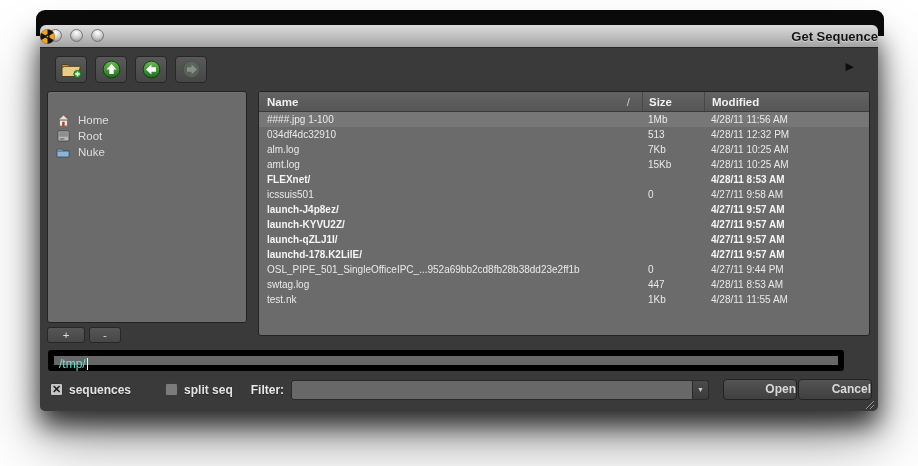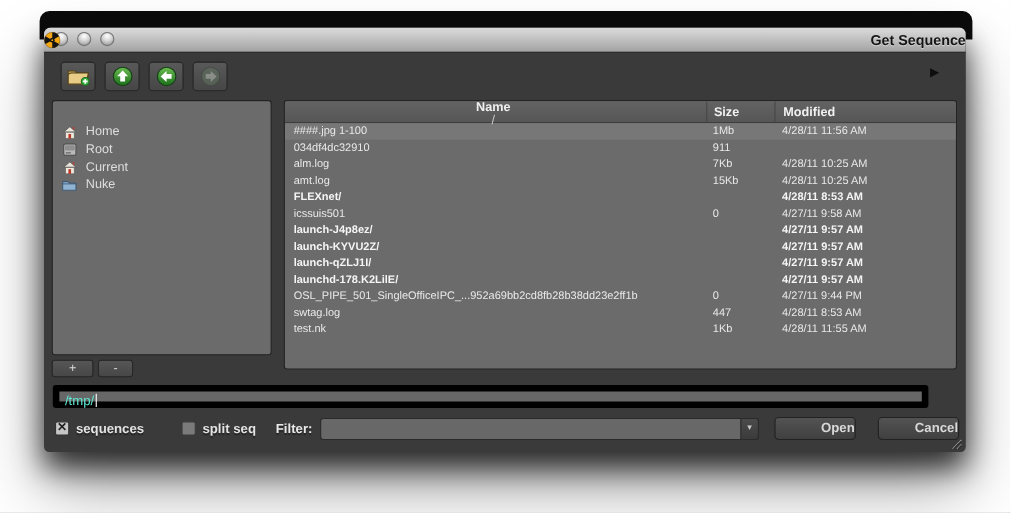--- a/index.html
+++ b/index.html
@@ -38,21 +38,21 @@
   .sbtn{height:16px;line-height:14px;text-align:center;box-sizing:border-box;
         background:linear-gradient(#565656,#474747);border:1px solid #272727;border-radius:3px;
         color:#dadada;font-size:11.5px;}
   .sbtn.add{width:38px;}.sbtn.edit{flex:1;}.sbtn.rem{width:32px;}
   
   .filelist{position:absolute;left:218px;top:66px;width:612px;height:245px;overflow:hidden;padding:0;}
   .lheader{display:flex;height:19px;align-items:stretch;
            background:linear-gradient(#636363,#565656);border-bottom:1px solid #3a3a3a;
            color:#f0f0f0;font-size:11.5px;font-weight:700;}
   .hc{display:flex;align-items:center;box-sizing:border-box;}
-  .h-name{width:383px;justify-content:space-between;padding:0 12px 0 8px;flex-direction:column;}
+  .h-name{width:383px;justify-content:space-between;padding:0 12px 0 8px;}
   .h-size{width:62px;padding-left:6px;border-left:1px solid #474747;}
   .h-mod{flex:1;padding-left:7px;border-left:1px solid #474747;}
   .sortind{color:#c9c9c9;font-weight:400;}
   .frow{display:flex;height:15px;line-height:15px;font-size:10px;color:#e9e9e9;white-space:nowrap;}
   .frow.sel{background:#777777;}
   .frow.dir{font-weight:700;color:#f5f5f5;}
   .fcell{overflow:hidden;box-sizing:border-box;}
   .c-name{width:383px;padding:0 6px 0 8px;}
   .c-size{width:62px;padding-left:6px;}
   .c-mod{flex:1;padding-left:7px;}
@@ -76,21 +76,21 @@
   .combobox{flex:1;height:20px;margin-left:7px;display:flex;}
   .comboinput{flex:1;height:100%;box-sizing:border-box;background:#686868;
               border:1px solid #2a2a2a;border-radius:3px 0 0 3px;color:#eeeeee;
               font-size:12px;padding:0 4px;font-family:"Liberation Sans",sans-serif;outline:none;}
   .comboarrow{width:16px;box-sizing:border-box;background:linear-gradient(#4b4b4b,#3b3b3b);
               border:1px solid #2a2a2a;border-left:none;border-radius:0 3px 3px 0;
               color:#c9c9c9;font-size:7px;display:flex;align-items:center;justify-content:center;}
   .btn{width:74px;height:21px;box-sizing:border-box;border-radius:4px;
        background:linear-gradient(#535353,#404040);border:1px solid #222222;
        color:#d9d9d9;font-size:12px;font-weight:700;text-align:right;line-height:19px;}
-  .open{margin-left:14px;}.cancel{margin-left:20px;}
+  .open{margin-left:14px;}.cancel{margin-left:1px;}
   .grip{position:absolute;right:3px;bottom:3px;width:12px;height:12px;}
 </style>
 </head>
 <body>
 
 <div class="stage">
   <div class="backwin"></div>
 
   <div class="window">
 
@@ -188,31 +188,20 @@
           <svg width="13" height="12" viewBox="0 0 14 13">
             <rect x="1" y="1" width="12" height="11" rx="1.5" fill="#b9b9b9" stroke="#4a4a4a"></rect>
             <rect x="2.2" y="2.2" width="9.6" height="5.2" rx="1" fill="#8f8f8f"></rect>
             <rect x="3" y="9" width="5" height="1.4" fill="#6f6f6f"></rect>
           </svg>
         </span>
         <span>Root</span>
       </div>
       <div class="sideitem">
         <span class="ic">
-          <svg width="13" height="13" viewBox="0 0 14 14">
-            <rect x="9.6" y="1.8" width="1.8" height="3" fill="#c23b2e"></rect>
-            <path d="M0.8 6.6L7 1.2l6.2 5.4z" fill="#e8e4da" stroke="#5a5a5a" stroke-width="0.9"></path>
-            <rect x="2.6" y="6.6" width="8.8" height="6.4" fill="#efe9dc" stroke="#6a6a6a" stroke-width="0.9"></rect>
-            <rect x="5.6" y="8.4" width="2.6" height="4.6" fill="#b8382a"></rect>
-          </svg>
-        </span>
-        <span>Current</span>
-      </div>
-      <div class="sideitem">
-        <span class="ic">
           <svg width="14" height="11" viewBox="0 0 15 12">
             <path d="M1 2.2h5l1.4 1.6H14v7H1z" fill="#7ba2c2" stroke="#39536b" stroke-width="0.9"></path>
             <path d="M1 4.6h13v6.2H1z" fill="#8fb3d0" stroke="#39536b" stroke-width="0.7"></path>
           </svg>
         </span>
         <span>Nuke</span>
       </div>
     </div>
 
     <div class="sidebtns">
@@ -230,21 +219,22 @@
         <div class="hc h-mod">Modified</div>
       </div>
       <div>
           <div class="frow sel">
             <div class="fcell c-name">####.jpg 1-100</div>
             <div class="fcell c-size">1Mb</div>
             <div class="fcell c-mod">4/28/11 11:56 AM</div>
           </div>
           <div class="frow">
             <div class="fcell c-name">034df4dc32910</div>
-            <div class="fcell c-size">911</div>
+            <div class="fcell c-size">513</div>
+            <div class="fcell c-mod">4/28/11 12:32 PM</div>
           </div>
           <div class="frow">
             <div class="fcell c-name">alm.log</div>
             <div class="fcell c-size">7Kb</div>
             <div class="fcell c-mod">4/28/11 10:25 AM</div>
           </div>
           <div class="frow">
             <div class="fcell c-name">amt.log</div>
             <div class="fcell c-size">15Kb</div>
             <div class="fcell c-mod">4/28/11 10:25 AM</div>

